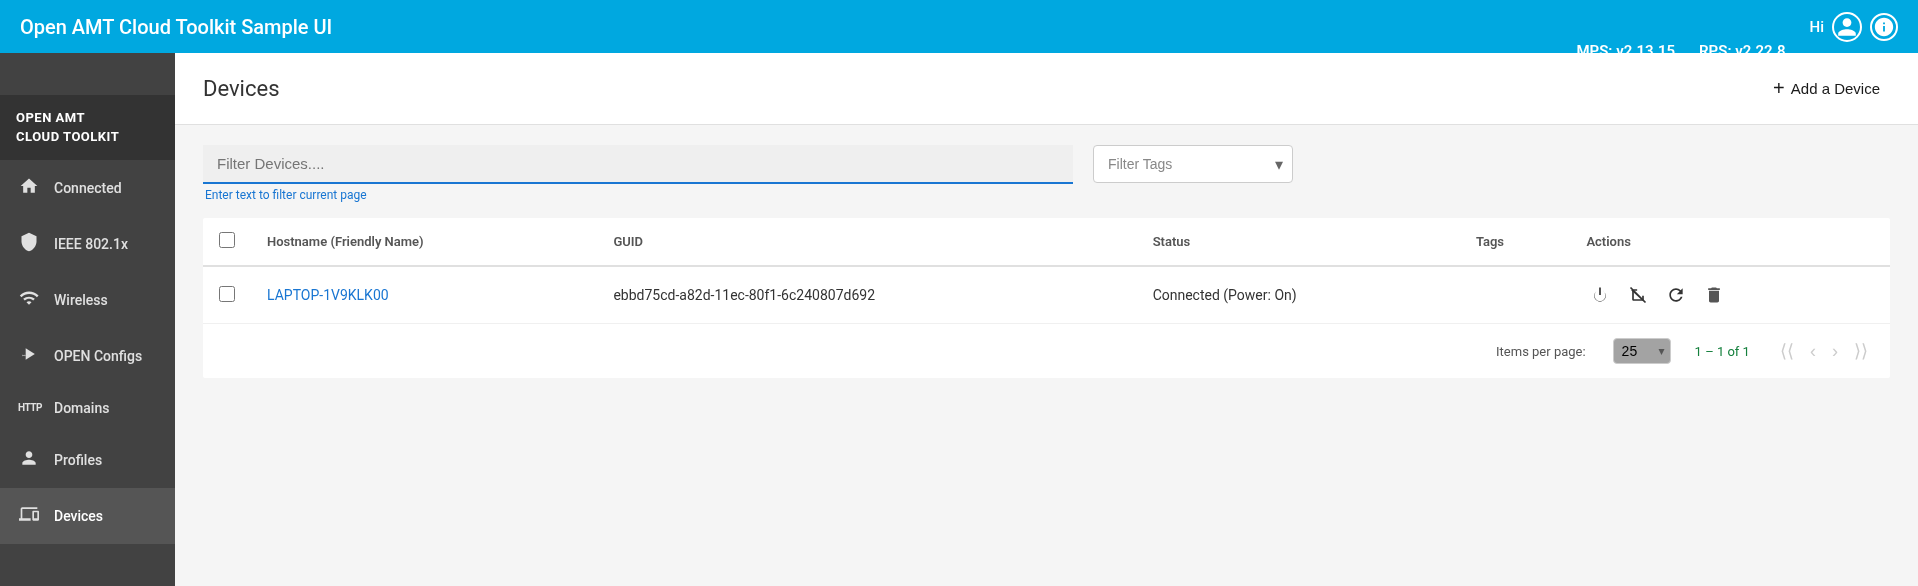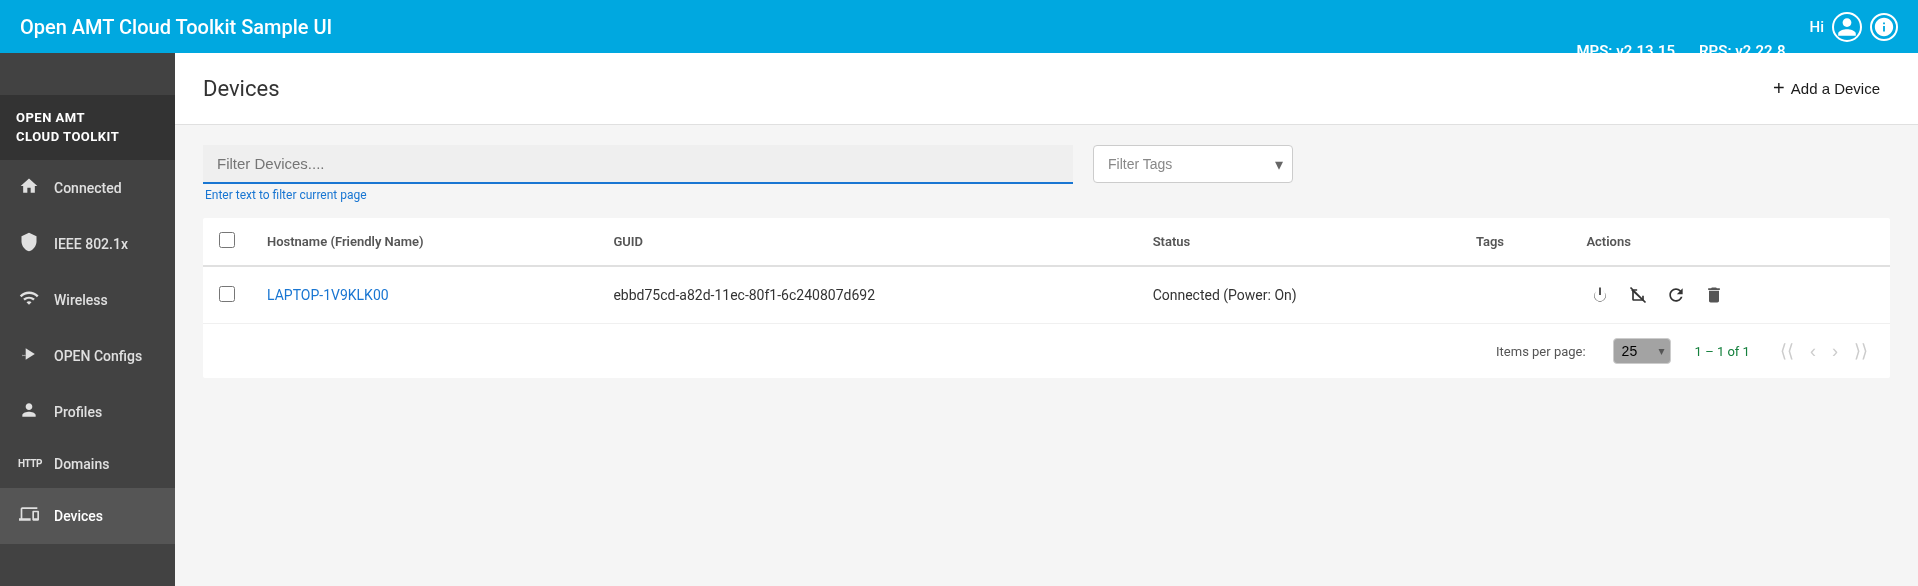--- a/index.html
+++ b/index.html
@@ -342,30 +342,30 @@
       <span class="sidebar-icon">
         <svg width="20" height="20" viewBox="0 0 24 24" fill="#e0e0e0">
             <path d="M8 5v14l11-7z"></path>
             <path d="M0 0h24v24H0z" fill="none"></path>
             <text x="2" y="16" font-size="8" fill="#e0e0e0">⇔</text>
           </svg>
       </span>
       <span>OPEN Configs</span>
     </div>
     <div class="sidebar-item">
-      <span class="sidebar-icon">
-        <svg width="20" height="20" viewBox="0 0 24 24" fill="#e0e0e0">
-            <path d="M12 12c2.21 0 4-1.79 4-4s-1.79-4-4-4-4 1.79-4 4 1.79 4 4 4zm0 2c-2.67 0-8 1.34-8 4v2h16v-2c0-2.66-5.33-4-8-4z"></path>
-          </svg>
-      </span>
-      <span>Profiles</span>
-    </div>
-    <div class="sidebar-item">
       <span class="sidebar-icon" style="font-size:10px;font-weight:700;color:#e0e0e0;letter-spacing:-0.5px;">HTTP</span>
       <span>Domains</span>
+    </div>
+    <div class="sidebar-item">
+      <span class="sidebar-icon">
+        <svg width="20" height="20" viewBox="0 0 24 24" fill="#e0e0e0">
+            <path d="M12 12c2.21 0 4-1.79 4-4s-1.79-4-4-4-4 1.79-4 4 1.79 4 4 4zm0 2c-2.67 0-8 1.34-8 4v2h16v-2c0-2.66-5.33-4-8-4z"></path>
+          </svg>
+      </span>
+      <span>Profiles</span>
     </div>
     <div class="sidebar-item active">
       <span class="sidebar-icon">
         <svg width="20" height="20" viewBox="0 0 24 24" fill="#e0e0e0">
             <path d="M4 6h18V4H4c-1.1 0-2 .9-2 2v11H0v3h14v-3H4V6zm19 2h-6c-.55 0-1 .45-1 1v10c0 .55.45 1 1 1h6c.55 0 1-.45 1-1V9c0-.55-.45-1-1-1zm-1 9h-4v-7h4v7z"></path>
           </svg>
       </span>
       <span>Devices</span>
     </div>
   </nav>

